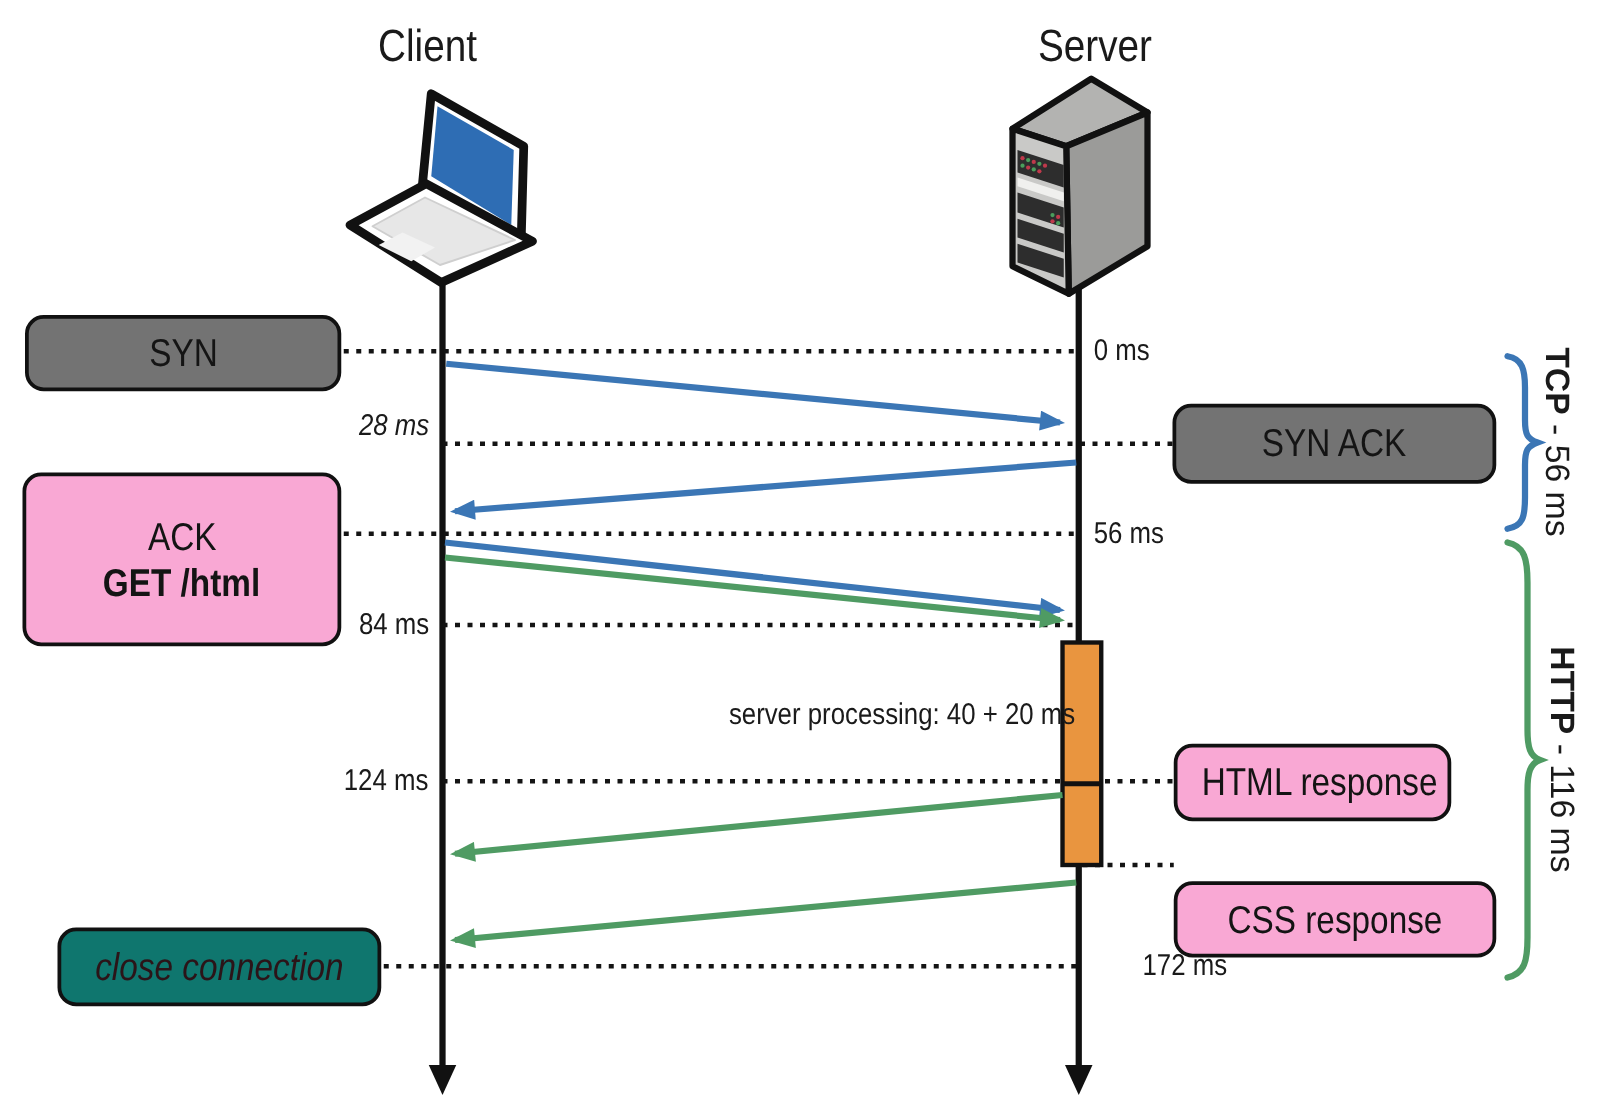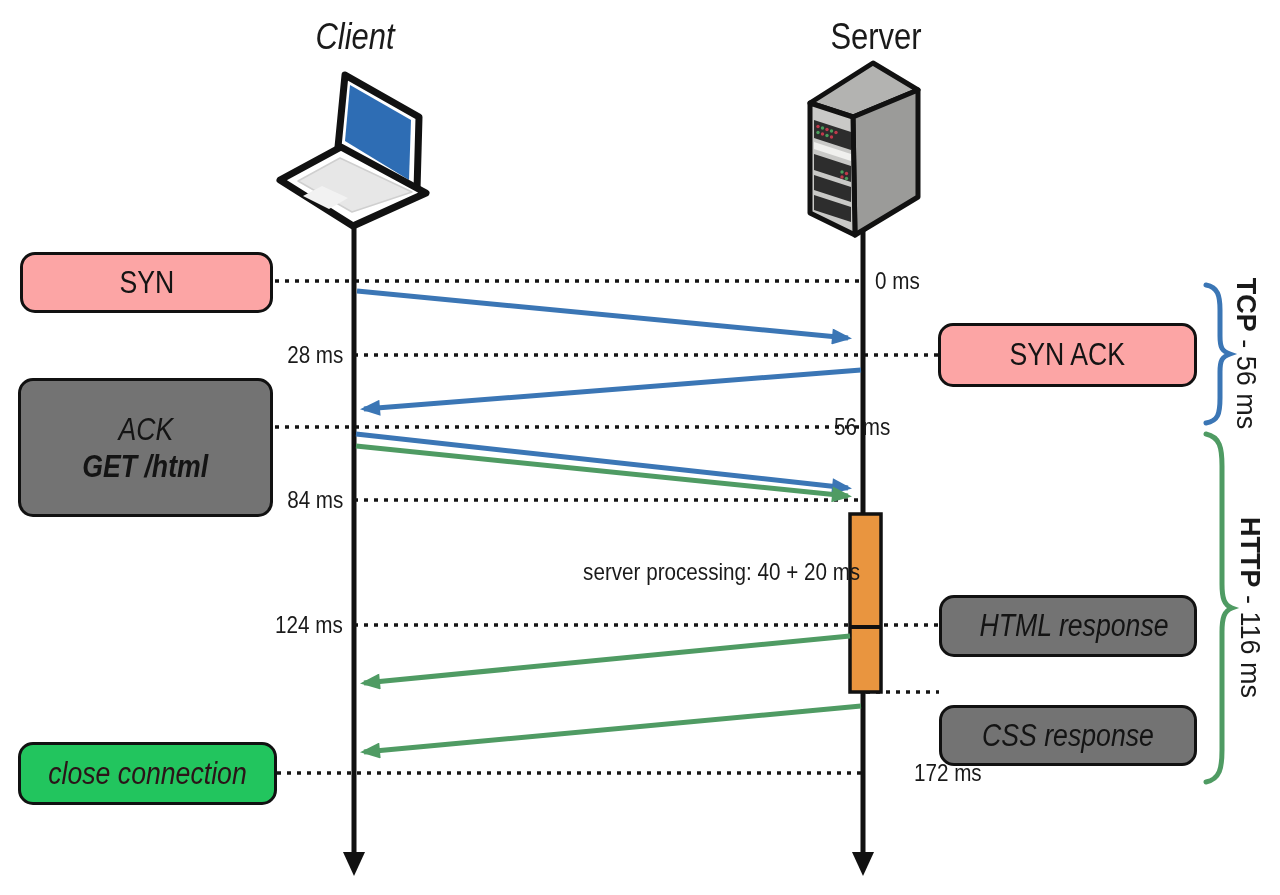--- a/index.html
+++ b/index.html
@@ -17,23 +17,23 @@
   .cx   { display:inline-block; transform:scaleX(0.86); transform-origin:center center; white-space:pre; }
   .cx-r { display:inline-block; transform:scaleX(0.86); transform-origin:right center; white-space:pre; }
   .cx-l { display:inline-block; transform:scaleX(0.86); transform-origin:left center; white-space:pre; }
 
   .box {
     position:absolute; box-sizing:border-box;
     border:3.5px solid #111; border-radius:15px;
     display:flex; flex-direction:column; align-items:center; justify-content:center;
     font-size:31px; color:#141414;
   }
-  .box-blue  { background:#fca5a5; }
-  .box-green { background:#737373;font-style:italic; }
-  .box-pink  { background:#22c55e; font-style:italic; color:#2b1418; }
+  .box-blue  { background:#737373; }
+  .box-green { background:#f9a8d4; }
+  .box-pink  { background:#0f766e; font-style:italic; color:#2b1418;margin-left:28px; }
   .box .line { line-height:37px; height:37px; }
   .bold { font-weight:700; }
 
   .lbl {
     position:absolute; height:34px; line-height:34px; font-size:24px; color:#1a1a1a;
   }
   .lbl-r { text-align:right; }
   .lbl-l { text-align:left;  }
 
   .proc-note {
@@ -124,21 +124,21 @@
         <circle cx="827" cy="135.5" r="1.7" fill="#4a9e5c"></circle>
         <circle cx="831.5" cy="137" r="1.7" fill="#c0394b"></circle>
         <circle cx="842" cy="172" r="1.7" fill="#4a9e5c"></circle>
         <circle cx="846.5" cy="173.5" r="1.7" fill="#c0394b"></circle>
         <circle cx="842" cy="177" r="1.7" fill="#c0394b"></circle>
         <circle cx="846.5" cy="178.5" r="1.7" fill="#4a9e5c"></circle>
       </g>
     </g>
   </svg>
 
-  <div class="title" style="left:255px; top:17px;font-style:italic;">
+  <div class="title" style="left:242px; top:17px;">
     <span class="cx">Client</span>
   </div>
   <div class="title" style="left:776px; top:17px;">
     <span class="cx">Server</span>
   </div>
 
   <div class="box box-blue" style="left:20px; top:252px; width:253px; height:61px;">
     <span class="cx">SYN</span>
   </div>
 
@@ -148,46 +148,46 @@
 
   <div class="box box-green" style="left:18px; top:378px; width:255px; height:139px;">
     <div class="line">
       <span class="cx">ACK</span>
     </div>
     <div class="line bold">
       <span class="cx">GET /html</span>
     </div>
   </div>
 
-  <div class="box box-green" style="left:939px; top:595px; width:258px; height:62px;padding-left:12px;">
+  <div class="box box-green" style="left:939px; top:595px; width:222px; height:62px;padding-left:12px;">
     <span class="cx">HTML response</span>
   </div>
 
   <div class="box box-green" style="left:939px; top:662px; width:258px; height:61px;margin-top:43px;">
     <span class="cx">CSS response</span>
   </div>
 
   <div class="box box-pink" style="left:18px; top:742px; width:259px; height:63px;">
     <span class="cx">close connection</span>
   </div>
 
-  <div class="lbl lbl-r" style="left:163px; top:338px; width:180px;">
+  <div class="lbl lbl-r" style="left:163px; top:324px; width:180px;font-style:italic;">
     <span class="cx-r">28 ms</span>
   </div>
   <div class="lbl lbl-r" style="left:163px; top:483px; width:180px;">
     <span class="cx-r">84 ms</span>
   </div>
   <div class="lbl lbl-r" style="left:163px; top:608px; width:180px;">
     <span class="cx-r">124 ms</span>
   </div>
 
   <div class="lbl lbl-l" style="left:875px; top:264px; width:150px;">
     <span class="cx-l">0 ms</span>
   </div>
-  <div class="lbl lbl-l" style="left:834px; top:410px; width:150px;text-decoration:underline;">
+  <div class="lbl lbl-l" style="left:875px; top:410px; width:150px;text-decoration:underline;">
     <span class="cx-l">56 ms</span>
   </div>
   <div class="lbl lbl-l" style="left:914px; top:756px; width:150px;">
     <span class="cx-l">172 ms</span>
   </div>
 
   <div class="proc-note">
     <span class="cx-r">server processing: 40 + 20 ms</span>
   </div>
 

